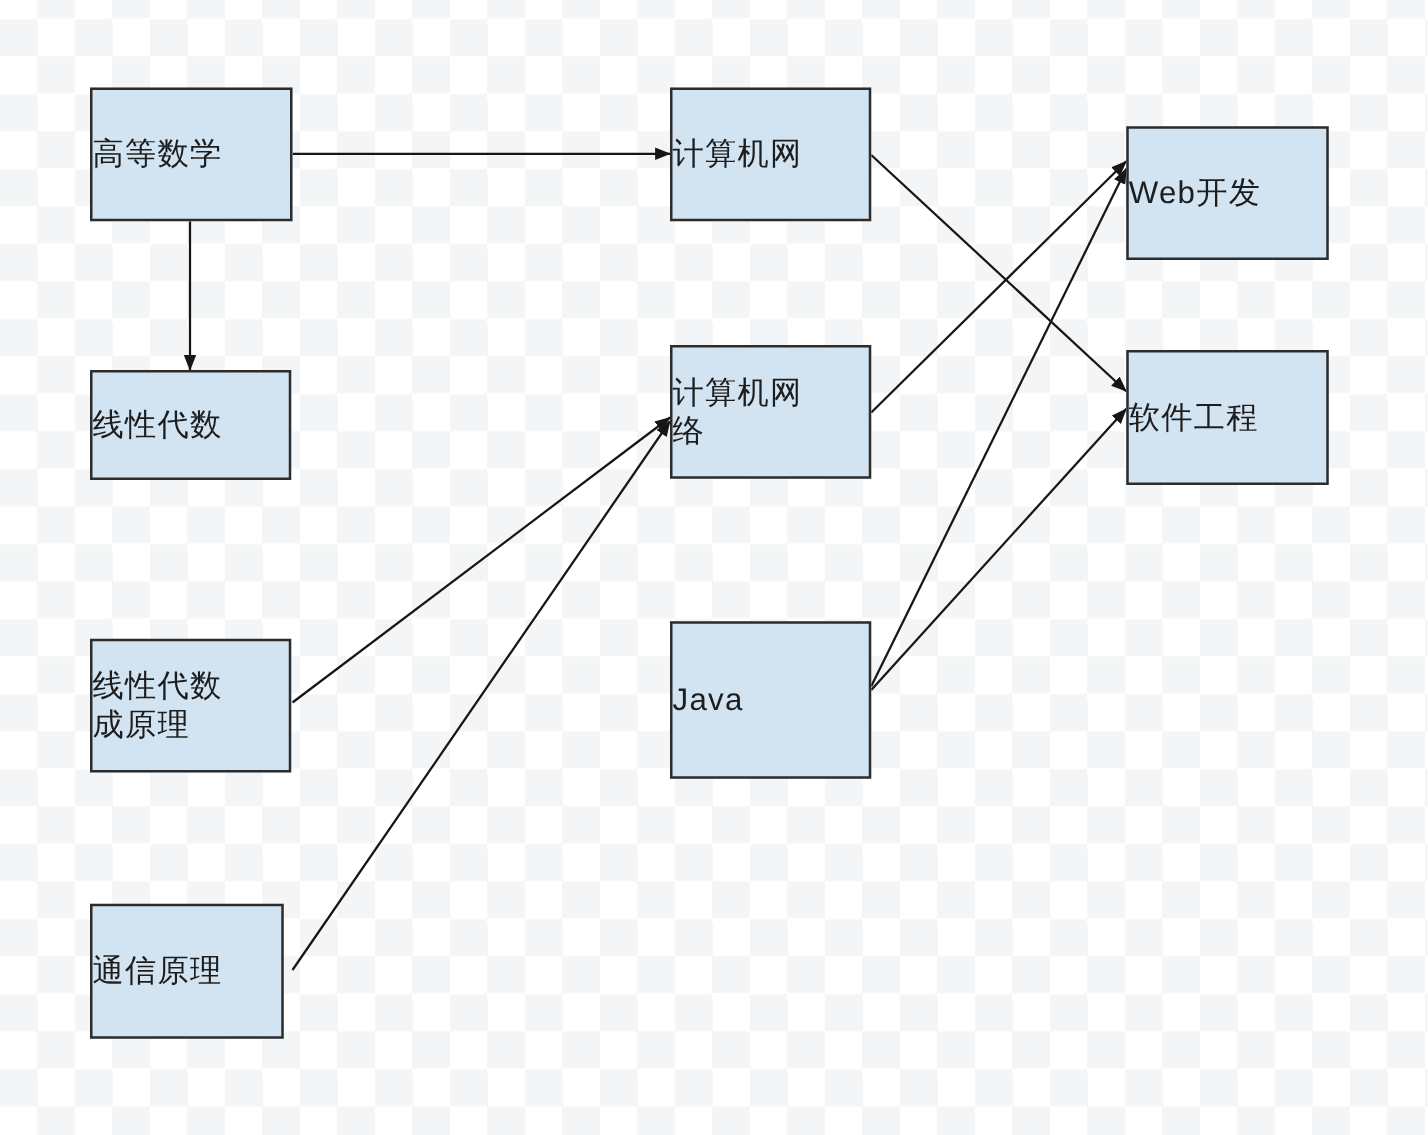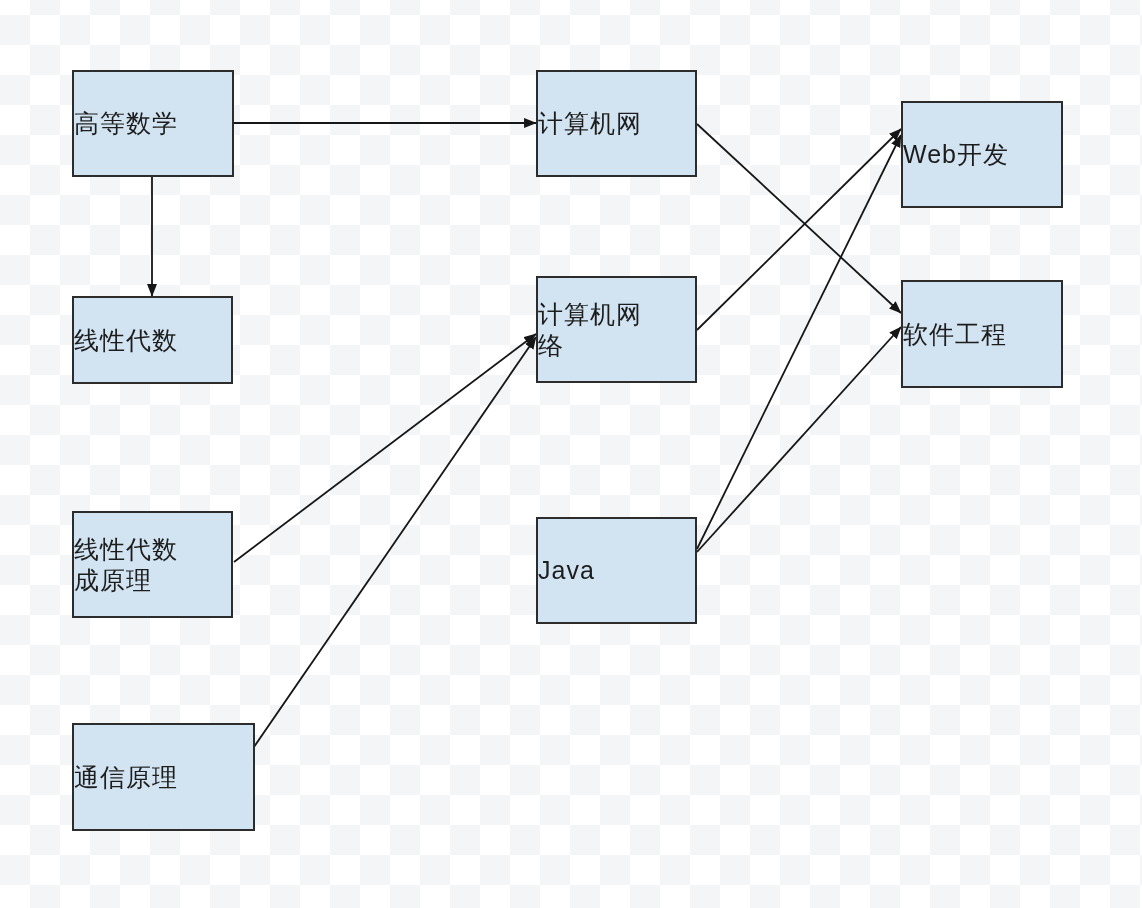--- a/index.html
+++ b/index.html
@@ -57,21 +57,21 @@
         <line x1="697" y1="330" x2="901" y2="129" stroke-width="1.8" marker-end="url(#arrowhead)"></line>
         <line x1="697" y1="549" x2="901" y2="135" stroke-width="1.8" marker-end="url(#arrowhead)"></line>
         <line x1="697" y1="552" x2="901" y2="327" stroke-width="1.8" marker-end="url(#arrowhead)"></line>
       </g>
   </svg>
   <div id="node-layer">
       <div class="node" style="left: 72px; top: 70px; width: 162px; height: 107px;">高等数学</div>
       <div class="node" style="left: 72px; top: 296px; width: 161px; height: 88px;">线性代数</div>
       <div class="node" style="left: 72px; top: 511px; width: 161px; height: 107px;">线性代数
 成原理</div>
-      <div class="node" style="left: 72px; top: 723px; width: 183px; height: 108px;">通信原理</div>
+      <div class="node" style="left: 72px; top: 723px; width: 155px; height: 108px;">通信原理</div>
       <div class="node" style="left: 536px; top: 70px; width: 161px; height: 107px;">计算机网</div>
       <div class="node" style="left: 536px; top: 276px; width: 161px; height: 107px;">计算机网
 络</div>
-      <div class="node" style="left: 536px; top: 517px; width: 161px; height: 107px;">Java</div>
+      <div class="node" style="left: 536px; top: 497px; width: 161px; height: 126px;">Java</div>
       <div class="node" style="left: 901px; top: 70px; width: 162px; height: 107px; margin-top: 31px;">Web开发</div>
       <div class="node" style="left: 901px; top: 280px; width: 162px; height: 108px;">软件工程</div>
     </div>
 </div>
 
 </body></html>

